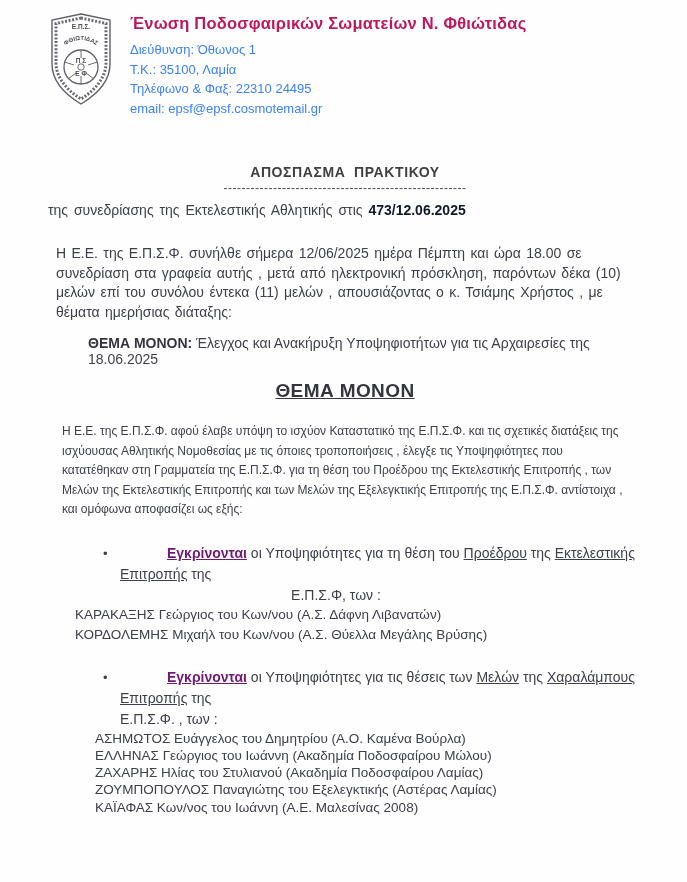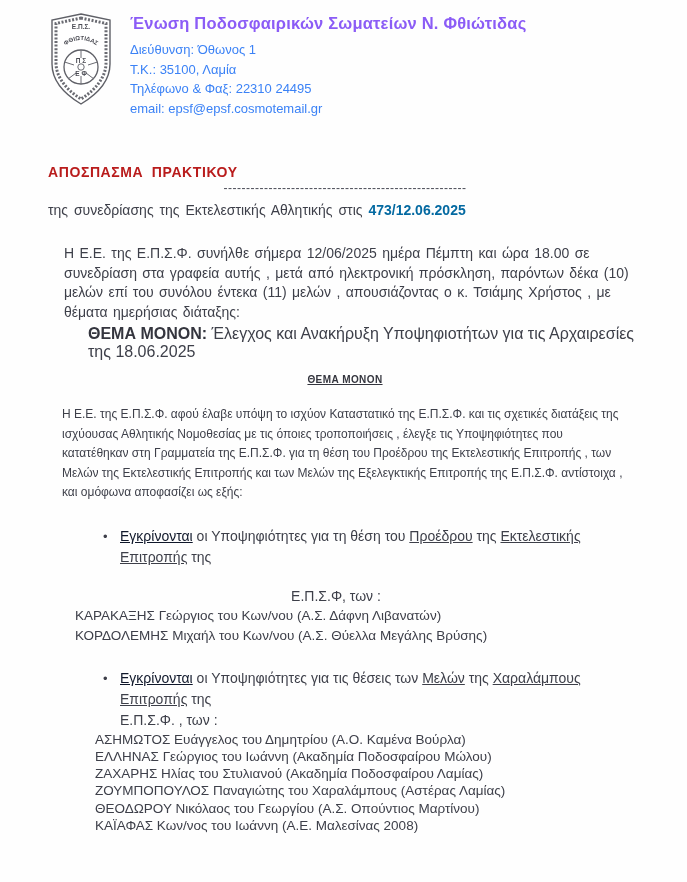--- a/index.html
+++ b/index.html
@@ -11,38 +11,38 @@
     box-sizing:border-box;
     padding:10px 45px 0 48px;
     font-family:"Liberation Sans", sans-serif;
     color:#3d3f49;
     overflow:hidden;
   }
   
   .letterhead{display:flex;gap:16px;}
   .crest{width:66px;height:95px;flex:0 0 66px;margin-top:2px;}
   .org{margin-top:4px;}
-  .org-name{font-size:16.5px;font-weight:700;color:#8b5cf6;margin-bottom:7px;letter-spacing:.2px;}
+  .org-name{font-size:16.5px;font-weight:700;color:#be185d;margin-bottom:7px;letter-spacing:.2px;}
   .org-line{font-size:13px;line-height:19.5px;color:#3b82f6;}
   
-  .doc-title{margin-top:46px;font-size:14px;font-weight:700;color:#b91c1c;letter-spacing:.6px;word-spacing:4px;}
+  .doc-title{margin-top:46px;text-align:center;font-size:14px;font-weight:700;color:#404040;letter-spacing:.6px;word-spacing:4px;}
   .divider{text-align:center;font-size:12px;line-height:10px;margin-top:3px;color:#4a4c56;letter-spacing:.5px;overflow:hidden;white-space:nowrap;}
   .session{margin-top:9px;font-size:14px;word-spacing:2px;}
-  .session b{font-weight:700;color:#0369a1;}
-  .intro{margin:26px 0 0 16px;font-size:14px;line-height:19.5px;word-spacing:1.5px;}
-  .subject{margin:3px 0 0 0;padding-left:40px;font-size:16px;}
+  .session b{font-weight:700;color:#0f172a;}
+  .intro{margin:26px 0 0 8px;font-size:14px;line-height:19.5px;word-spacing:1.5px;}
+  .subject{margin:13px 0 0 0;padding-left:40px;font-size:14px;}
   .subject b{color:#34353e;}
-  .section-heading{margin:13px 0 0 0;text-align:center;font-size:10px;font-weight:700;color:#34353e;text-decoration:underline;letter-spacing:.4px;}
+  .section-heading{margin:13px 0 0 0;text-align:center;font-size:19px;font-weight:700;color:#34353e;text-decoration:underline;letter-spacing:.4px;}
   .body-par{margin:20px 0 0 0;padding-left:14px;padding-right:12px;font-size:12px;line-height:19.5px;}
   .bullet{margin-top:23px;display:flex;padding-left:55px;font-size:14px;line-height:21px;}
   .bullet .dot{flex:0 0 17px;font-size:13px;}
   .bullet .b-content{flex:1;}
-  .bullet .bold-u{font-weight:400;text-decoration:underline;color:#0f172a;}
+  .bullet .bold-u{font-weight:700;text-decoration:underline;color:#701a75;margin-left:47px;}
   .bullet .u{text-decoration:underline;margin-top:40px;}
-  .b-line2-center{text-align:center;padding-right:90px;margin-top:18px;}
+  .b-line2-center{text-align:center;padding-right:90px;}
   .name-list{font-size:13.5px;}
   .list-president{padding-left:27px;line-height:18px;}
   .list-members{padding-left:47px;line-height:17.3px;}
   .name-row{white-space:nowrap;}
   .list-president .name-row{margin-bottom:2px;}
   
   .crest path,.crest circle{vector-effect:non-scaling-stroke;}
 </style>
 </head>
 <body>
@@ -111,19 +111,18 @@
       <div class="b-content">
         <span class="bold-u">Εγκρίνονται</span><span> οι Υποψηφιότητες για τις θέσεις των </span><span class="u">Μελών</span><span> της </span><span class="u">Χαραλάμπους</span><span> </span><span class="u">Επιτροπής</span><span> της</span>
         <div>Ε.Π.Σ.Φ. , των :</div>
       </div>
     </div>
 
     <div class="name-list list-members">
         <div class="name-row">ΑΣΗΜΩΤΟΣ Ευάγγελος του Δημητρίου (Α.Ο. Καμένα Βούρλα)</div>
         <div class="name-row">ΕΛΛΗΝΑΣ Γεώργιος του Ιωάννη (Ακαδημία Ποδοσφαίρου Μώλου)</div>
         <div class="name-row">ΖΑΧΑΡΗΣ Ηλίας του Στυλιανού (Ακαδημία Ποδοσφαίρου Λαμίας)</div>
-        <div class="name-row">ΖΟΥΜΠΟΠΟΥΛΟΣ Παναγιώτης του Χαραλάμπους (Αστέρας Λαμίας)</div>
-        <div class="name-row">ΘΕΟΔΩΡΟΥ Νικόλαος του Γεωργίου (Α.Σ. Οπούντιος Μαρτίνου)</div>
+        <div class="name-row">ΖΟΥΜΠΟΠΟΥΛΟΣ Παναγιώτης του Εξελεγκτικής (Αστέρας Λαμίας)</div>
         <div class="name-row">ΚΑΪΑΦΑΣ Κων/νος του Ιωάννη (Α.Ε. Μαλεσίνας 2008)</div>
       </div>
 
   </main>
 </div>
 
 </body></html>

